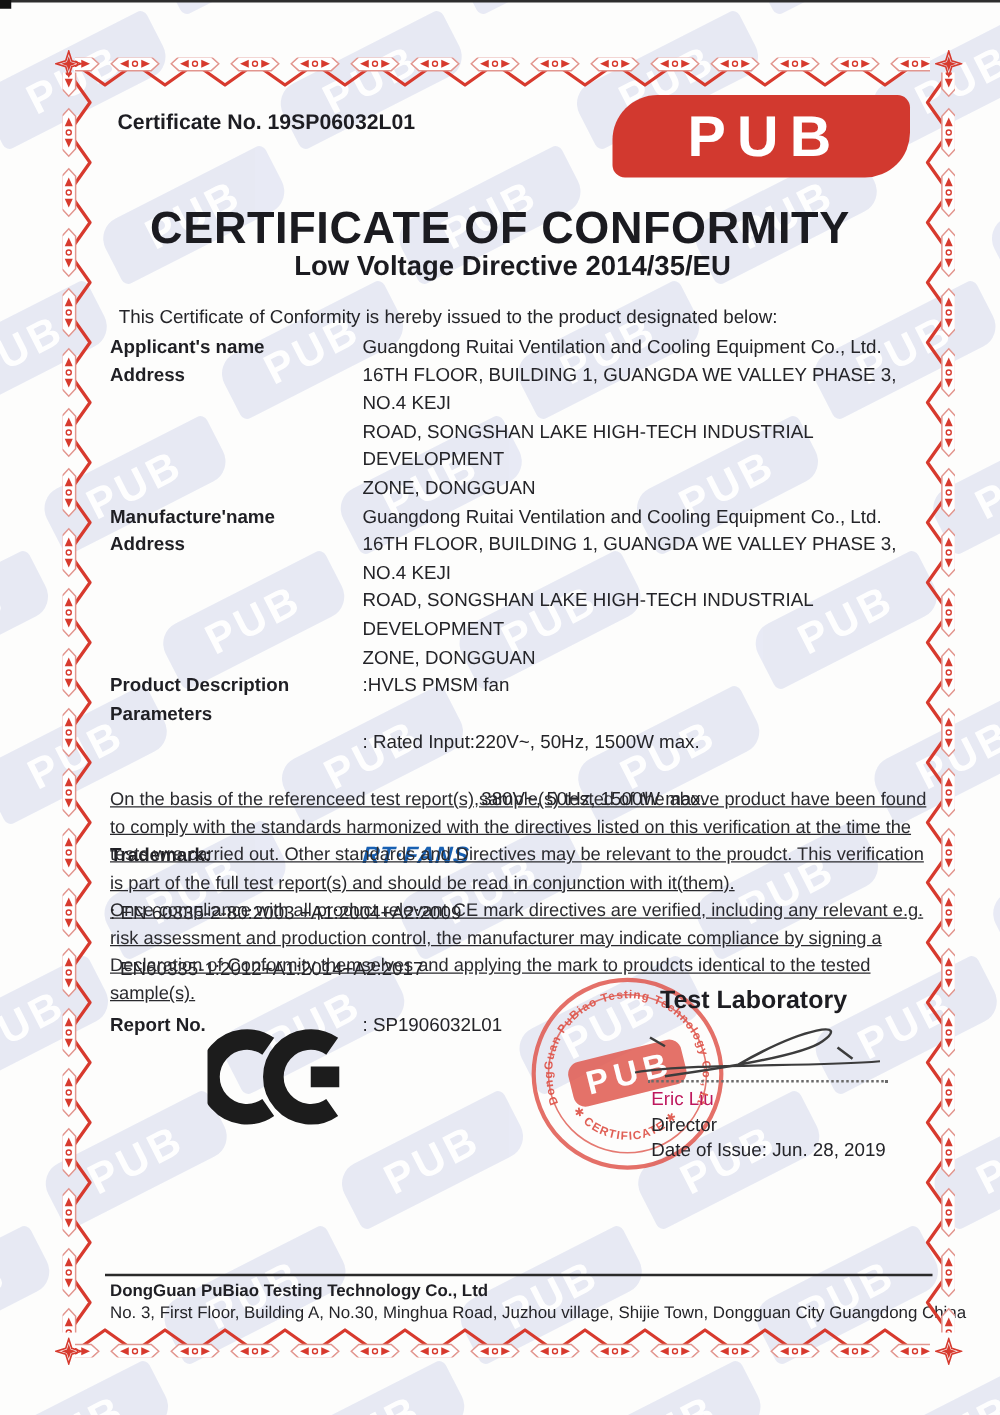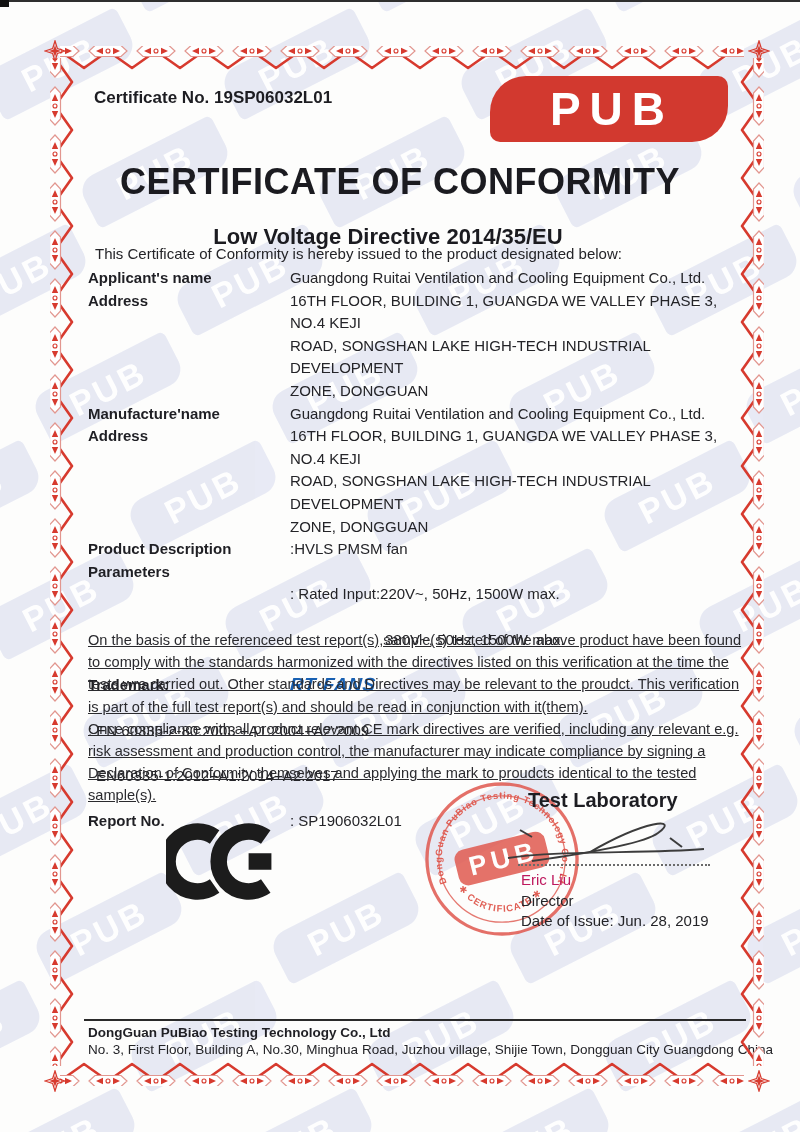--- a/index.html
+++ b/index.html
@@ -27,22 +27,22 @@
   
   .cert-no{position:absolute;left:94px;top:88px;font-size:17px;font-weight:bold;color:#1d1d22;z-index:2;}
   .pub-logo{
     position:absolute;left:490px;top:76px;width:232px;height:66px;z-index:2;
     background:#d2392f;border-radius:36px 10px 36px 10px;
     display:flex;align-items:center;justify-content:center;
     color:#fff;font-weight:bold;font-size:46px;letter-spacing:9px;padding-left:6px;
   }
   .title{position:absolute;left:60px;top:161px;width:680px;text-align:center;
     font-size:36px;font-weight:bold;letter-spacing:.5px;color:#1b1b20;z-index:2;}
-  .subtitle{position:absolute;left:48px;top:200px;width:680px;text-align:center;
-    font-size:22px;font-weight:bold;color:#1b1b20;z-index:2;margin-top:24px;}
+  .subtitle{position:absolute;left:70px;top:200px;width:680px;text-align:center;
+    font-size:22px;font-weight:bold;color:#1b1b20;z-index:2;}
   .intro{position:absolute;left:95px;top:245px;font-size:15px;color:#242428;z-index:2;text-align:center;}
 
   
   .fields{position:absolute;left:88px;top:267px;width:662px;z-index:2;
     font-size:15px;line-height:22.6px;color:#242428;}
   .frow{display:flex;gap:18px;}
   .flabel{width:184px;flex:0 0 184px;font-weight:bold;color:#1f1f24;}
   .fvalue{flex:1;white-space:pre-line;}
   .fvalue.tight{font-size:14px;letter-spacing:-.2px;white-space:nowrap;}
   .pad95{padding-left:95px;}

